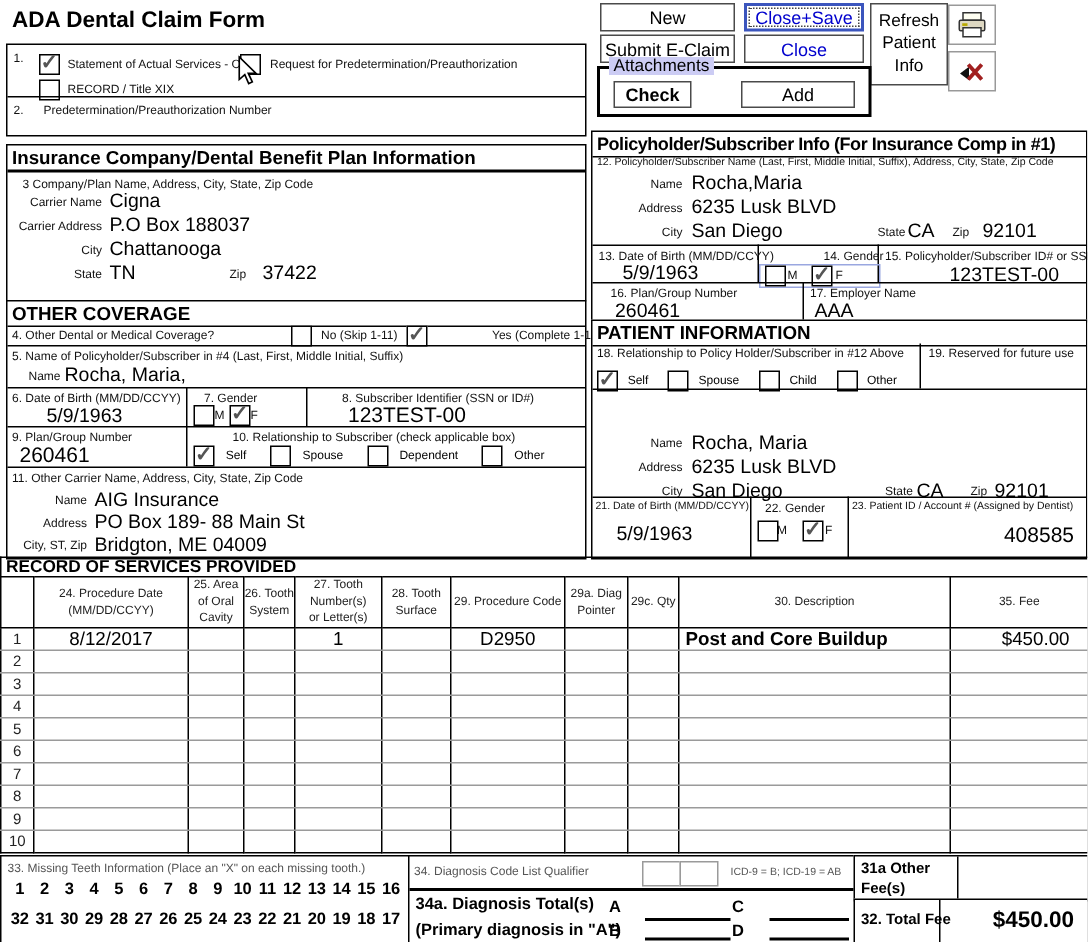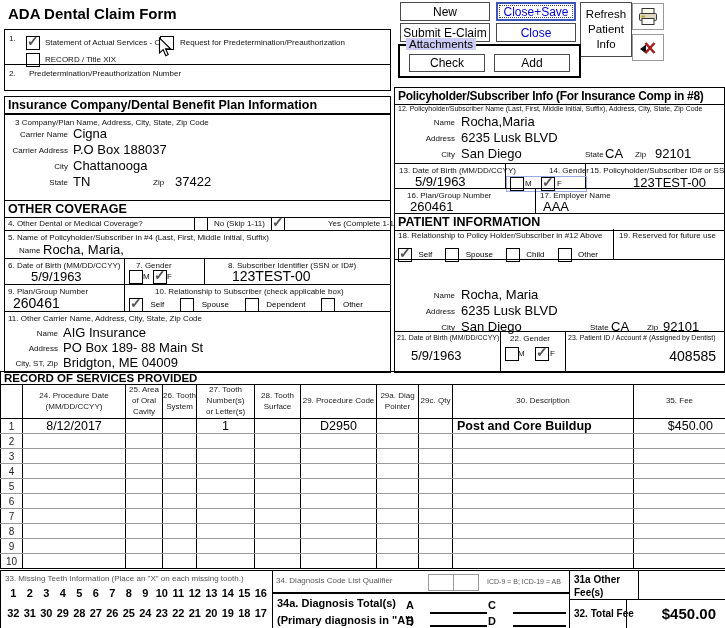--- a/index.html
+++ b/index.html
@@ -82,21 +82,21 @@
   </button>
   <button class="iconbtn" style="left:632px;top:34px;width:32px;height:27px;">
     <svg width="18" height="16" viewBox="0 0 18 16">
       <path d="M1 9 L7 4.5 L7 13.5 Z" fill="#111"></path>
       <path d="M6.5 3 L15.5 13 M15.5 3 L6.5 13" stroke="#a12020" stroke-width="2.6" fill="none"></path>
     </svg>
   </button>
 
   <div class="gb" style="left:398px;top:44px;width:179px;height:30px;">
     <span class="gb-label">Attachments</span>
-    <button class="btn" style="left:9px;top:8px;width:76px;height:18px;">Check</button>
+    <button class="btn" style="left:9px;top:8px;width:52px;height:18px;font-weight:bold;">Check</button>
     <button class="btn" style="left:94px;top:8px;width:76px;height:18px;">Add</button>
   </div>
 
   <div class="fbox" style="left:4px;top:29px;width:385px;height:60px;">
     <span class="tl" style="left:4px;top:4px;">1.</span>
     <span class="cb" style="left:21px;top:6px;" data-checked="true"></span>
     <span class="tl" style="left:40px;top:8px;">Statement of Actual Services  - OR -</span>
     <span class="cb" style="left:155px;top:6px;" data-checked="false"></span>
     <span class="tl" style="left:175px;top:8px;">Request for Predetermination/Preauthorization</span>
     <span class="cb" style="left:21px;top:23px;" data-checked="false"></span>
@@ -175,21 +175,21 @@
     <span class="tl" style="left:3px;top:113px;">11. Other Carrier Name, Address, City, State, Zip Code</span>
     <span class="tl" style="left:0;top:128px;width:53px;text-align:right;">Name</span>
     <span class="v" style="left:58px;top:124px;">AIG Insurance</span>
     <span class="tl" style="left:0;top:143px;width:53px;text-align:right;">Address</span>
     <span class="v" style="left:58px;top:139px;">PO Box 189- 88 Main St</span>
     <span class="tl" style="left:0;top:158px;width:53px;text-align:right;">City, ST, Zip</span>
     <span class="v" style="left:58px;top:154px;">Bridgton, ME  04009</span>
   </div>
 
   <div class="fbox" style="left:394px;top:87px;width:329px;height:126px;">
-    <div class="sec-hdr tight">Policyholder/Subscriber Info (For Insurance Comp in #8)</div>
+    <div class="sec-hdr tight">Policyholder/Subscriber Info (For Insurance Comp in #1)</div>
     <span class="tl c7" style="left:3px;top:17px;">12. Policyholder/Subscriber Name (Last, First, Middle Initial, Suffix), Address, City, State, Zip Code</span>
     <span class="tl" style="left:0;top:30px;width:60px;text-align:right;">Name</span>
     <span class="v" style="left:66px;top:26px;">Rocha,Maria</span>
     <span class="tl" style="left:0;top:46px;width:60px;text-align:right;">Address</span>
     <span class="v" style="left:66px;top:42px;">6235 Lusk BLVD</span>
     <span class="tl" style="left:0;top:62px;width:60px;text-align:right;">City</span>
     <span class="v" style="left:66px;top:58px;">San Diego</span>
     <span class="tl" style="left:190px;top:62px;">State</span>
     <span class="v" style="left:210px;top:58px;">CA</span>
     <span class="tl" style="left:240px;top:62px;">Zip</span>

